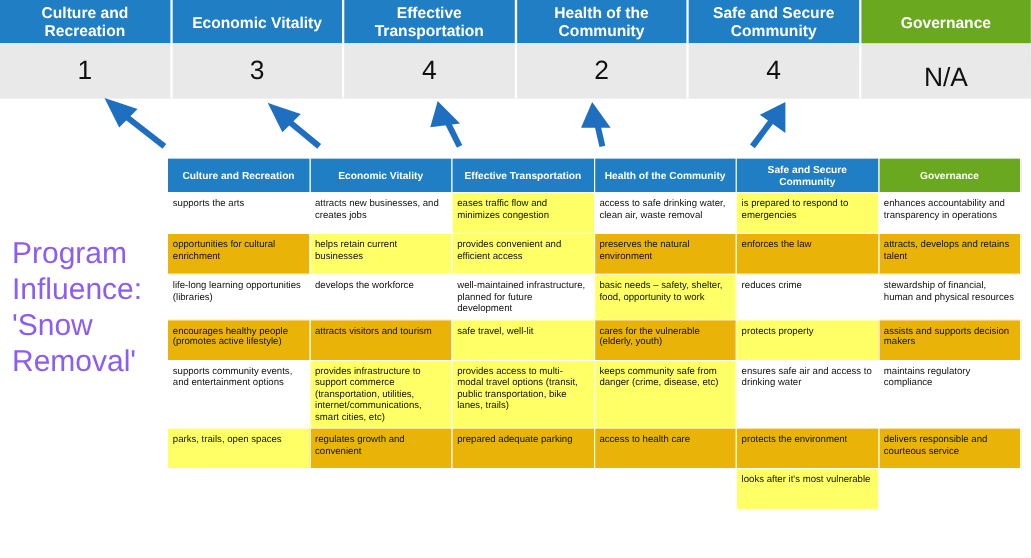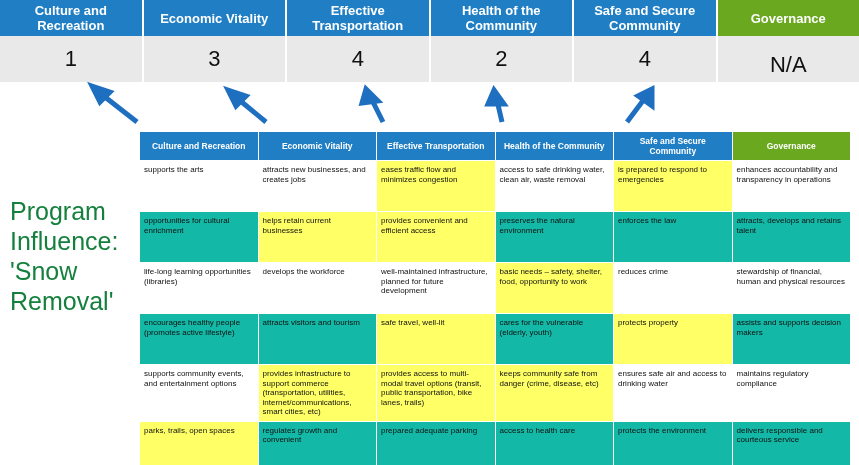--- a/index.html
+++ b/index.html
@@ -75,21 +75,21 @@
   }
 
   
   #caption {
     position: absolute;
     left: 10px;
     top: 196px;
     width: 128px;
     font-size: 25px;
     line-height: 30px;
-    color: #15803d;
+    color: #8b5cf6;
   }
 
   
   #matrix {
     position: absolute;
     left: 139px;
     top: 131px;
     width: 712px;
     border-collapse: collapse;
     table-layout: fixed;
@@ -108,24 +108,24 @@
   }
   #matrix th.gov { background: #6aa81f; }
   #matrix td {
     font-size: 8px;
     line-height: 9.5px;
     color: #111111;
     vertical-align: top;
     padding: 4px 4px;
     border: 1px solid #ffffff;
     background: #ffffff;
-    height: 51px;
-    box-sizing: border-box;
-  }
-  #matrix tr.alt td { background: #14b8a6; }
+    height: 34px;
+    box-sizing: border-box;
+  }
+  #matrix tr.alt td { background: #eab308; }
   #matrix td.hl { background: #ffff66 !important; }
   #matrix td.empty { background: #ffffff !important; border-color: #ffffff; }
   #matrix tr.alt td.empty { background: #ffffff !important; }
 </style>
 </head>
 <body>
 
 <div id="top-strip">
   <div id="top-header-row">
       <div class="top-hdr-cell" style="background: rgb(31, 126, 196);">Culture and Recreation</div>

